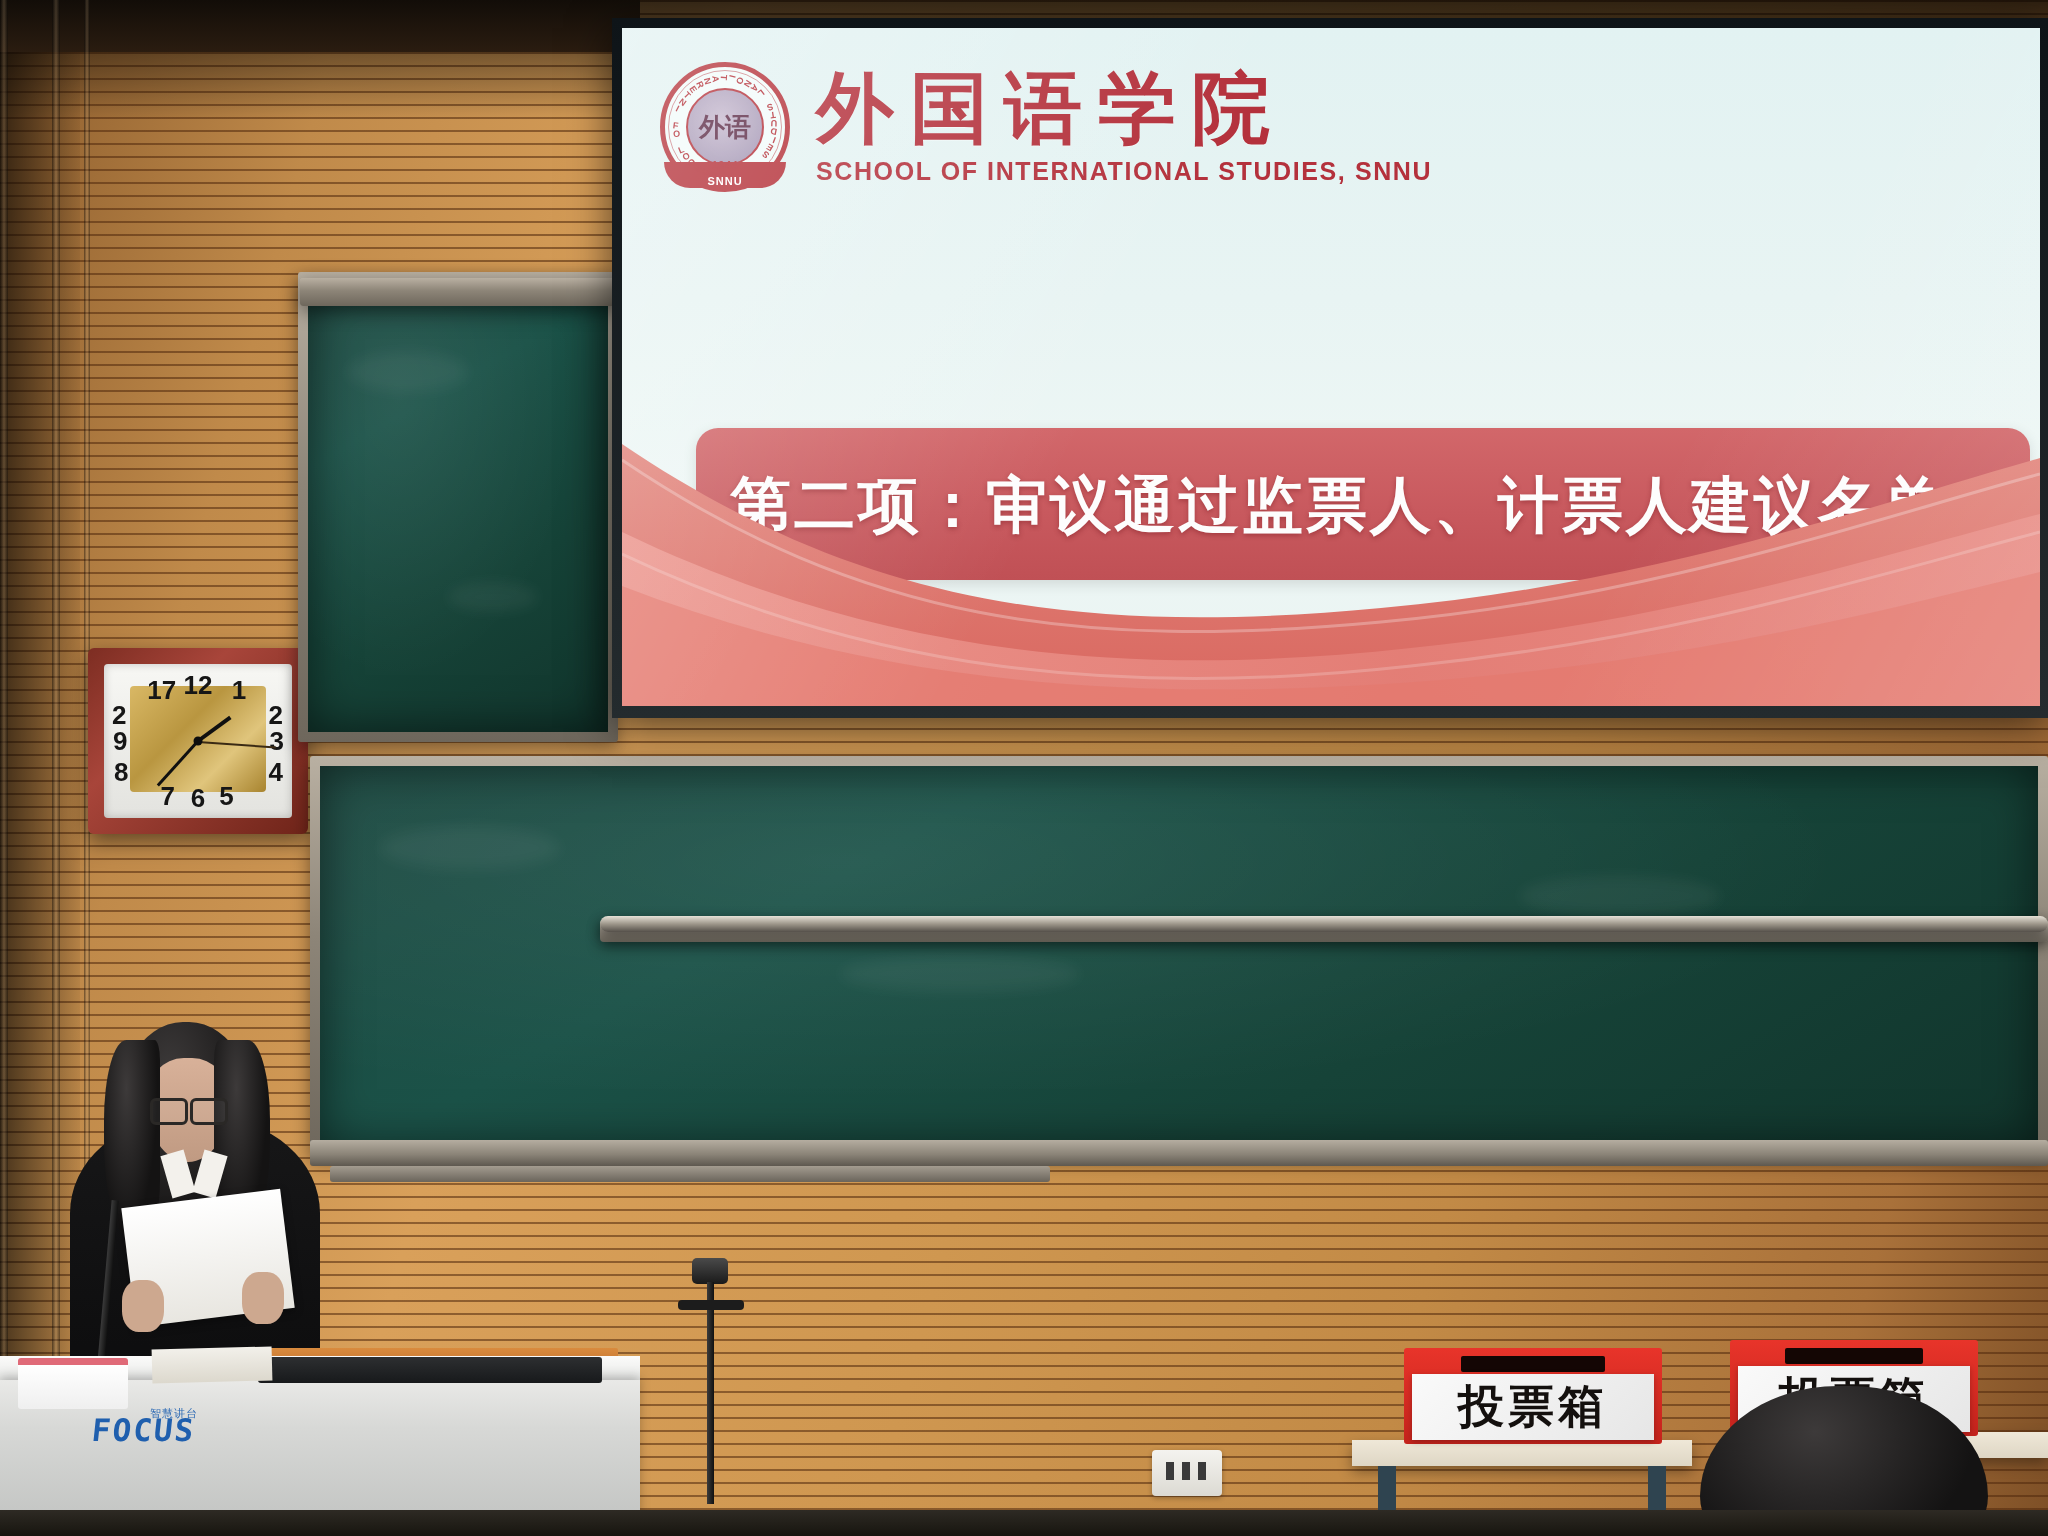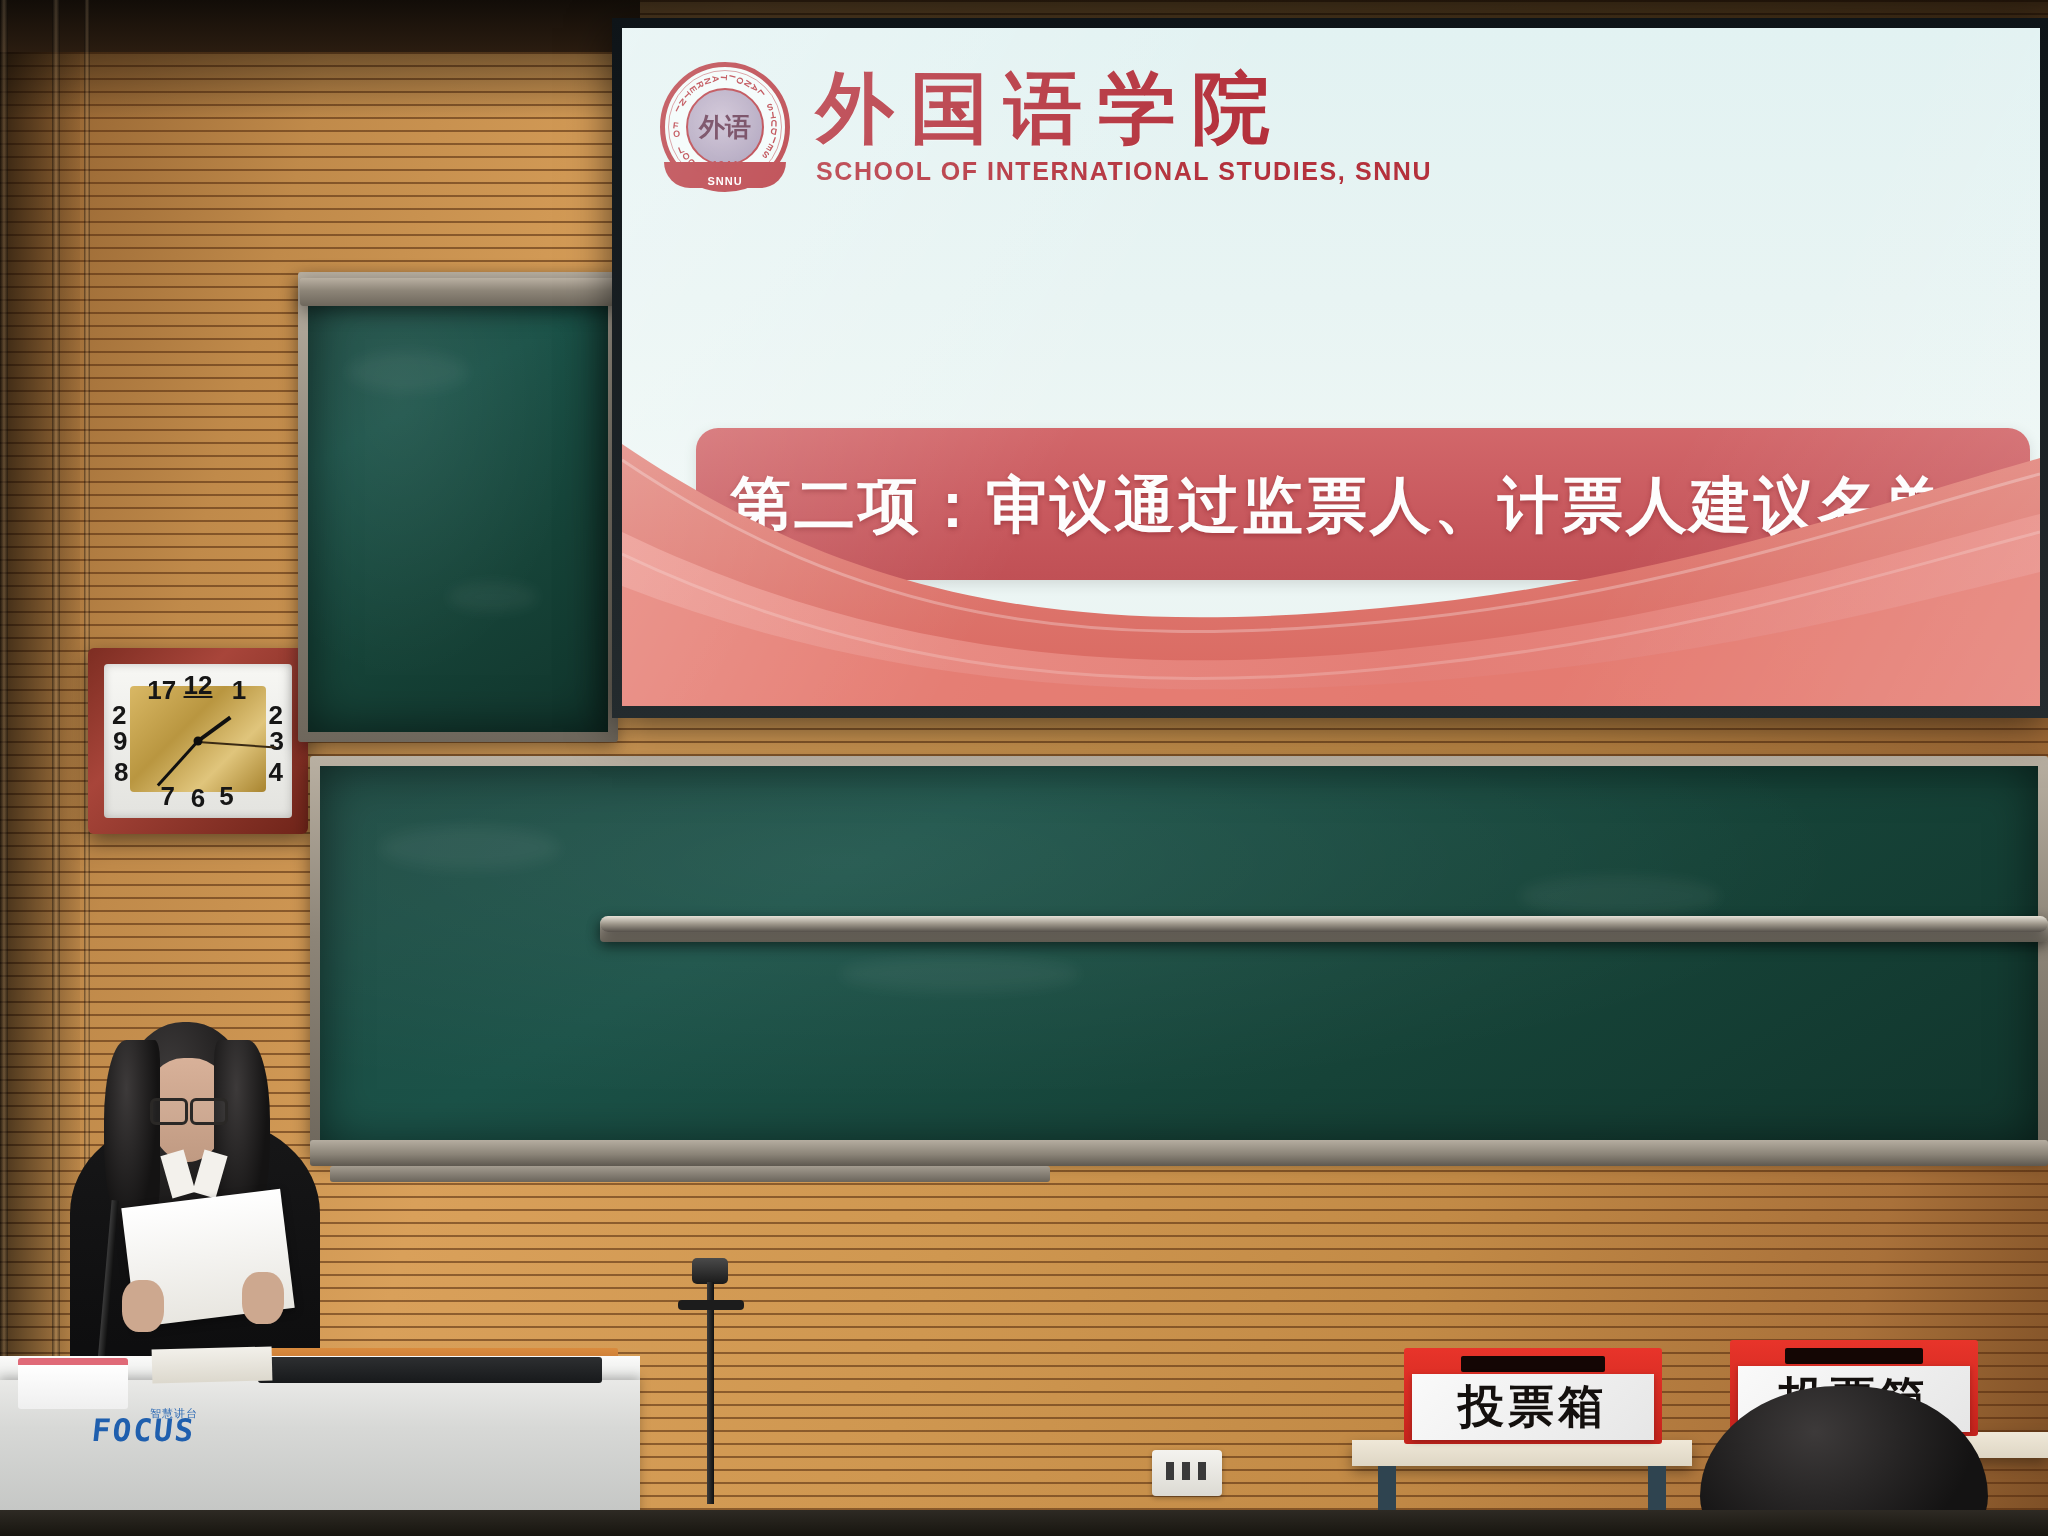--- a/index.html
+++ b/index.html
@@ -301,21 +301,21 @@
 
   <div style="position:absolute;left:88px;top:648px;width:220px;height:186px;
               background:linear-gradient(135deg,#7d2d22,#a8453a 35%,#6f2419);
               border-radius:6px;box-shadow:0 8px 22px rgba(0,0,0,.5);">
     <div style="position:absolute;inset:16px;background:linear-gradient(to bottom,#f7f7f4,#e3e3df);border-radius:4px;
                 box-shadow:inset 0 0 10px rgba(0,0,0,.2);">
       <div style="position:absolute;left:26px;top:22px;right:26px;bottom:26px;
                   background:linear-gradient(135deg,#d9b865,#b99640 40%,#e0c57c 70%,#a8842f);
                   border-radius:4px;"></div>
 
-      <span style="position:absolute;left:50%;top:6px;transform:translateX(-50%);font-size:26px;font-weight:bold;color:#161616;text-decoration:underline;">12</span>
+      <span style="position:absolute;left:50%;top:6px;transform:translateX(-50%);font-size:26px;font-weight:bold;color:#161616;">12</span>
       <span style="position:absolute;left:68%;top:11px;font-size:26px;font-weight:bold;color:#161616;">1</span>
       <span style="position:absolute;right:9px;top:36px;font-size:26px;font-weight:bold;color:#161616;">2</span>
       <span style="position:absolute;right:8px;top:50%;transform:translateY(-50%);font-size:26px;font-weight:bold;color:#161616;">3</span>
       <span style="position:absolute;right:9px;bottom:30px;font-size:26px;font-weight:bold;color:#161616;">4</span>
       <span style="position:absolute;right:31%;bottom:6px;font-size:26px;font-weight:bold;color:#161616;">5</span>
       <span style="position:absolute;left:50%;bottom:4px;transform:translateX(-50%);font-size:26px;font-weight:bold;color:#161616;">6</span>
       <span style="position:absolute;left:30%;bottom:6px;font-size:26px;font-weight:bold;color:#161616;">7</span>
       <span style="position:absolute;left:10px;bottom:30px;font-size:26px;font-weight:bold;color:#161616;">8</span>
       <span style="position:absolute;left:9px;top:50%;transform:translateY(-50%);font-size:26px;font-weight:bold;color:#161616;">9</span>
       <span style="position:absolute;left:8px;top:36px;font-size:26px;font-weight:bold;color:#161616;">2</span>

